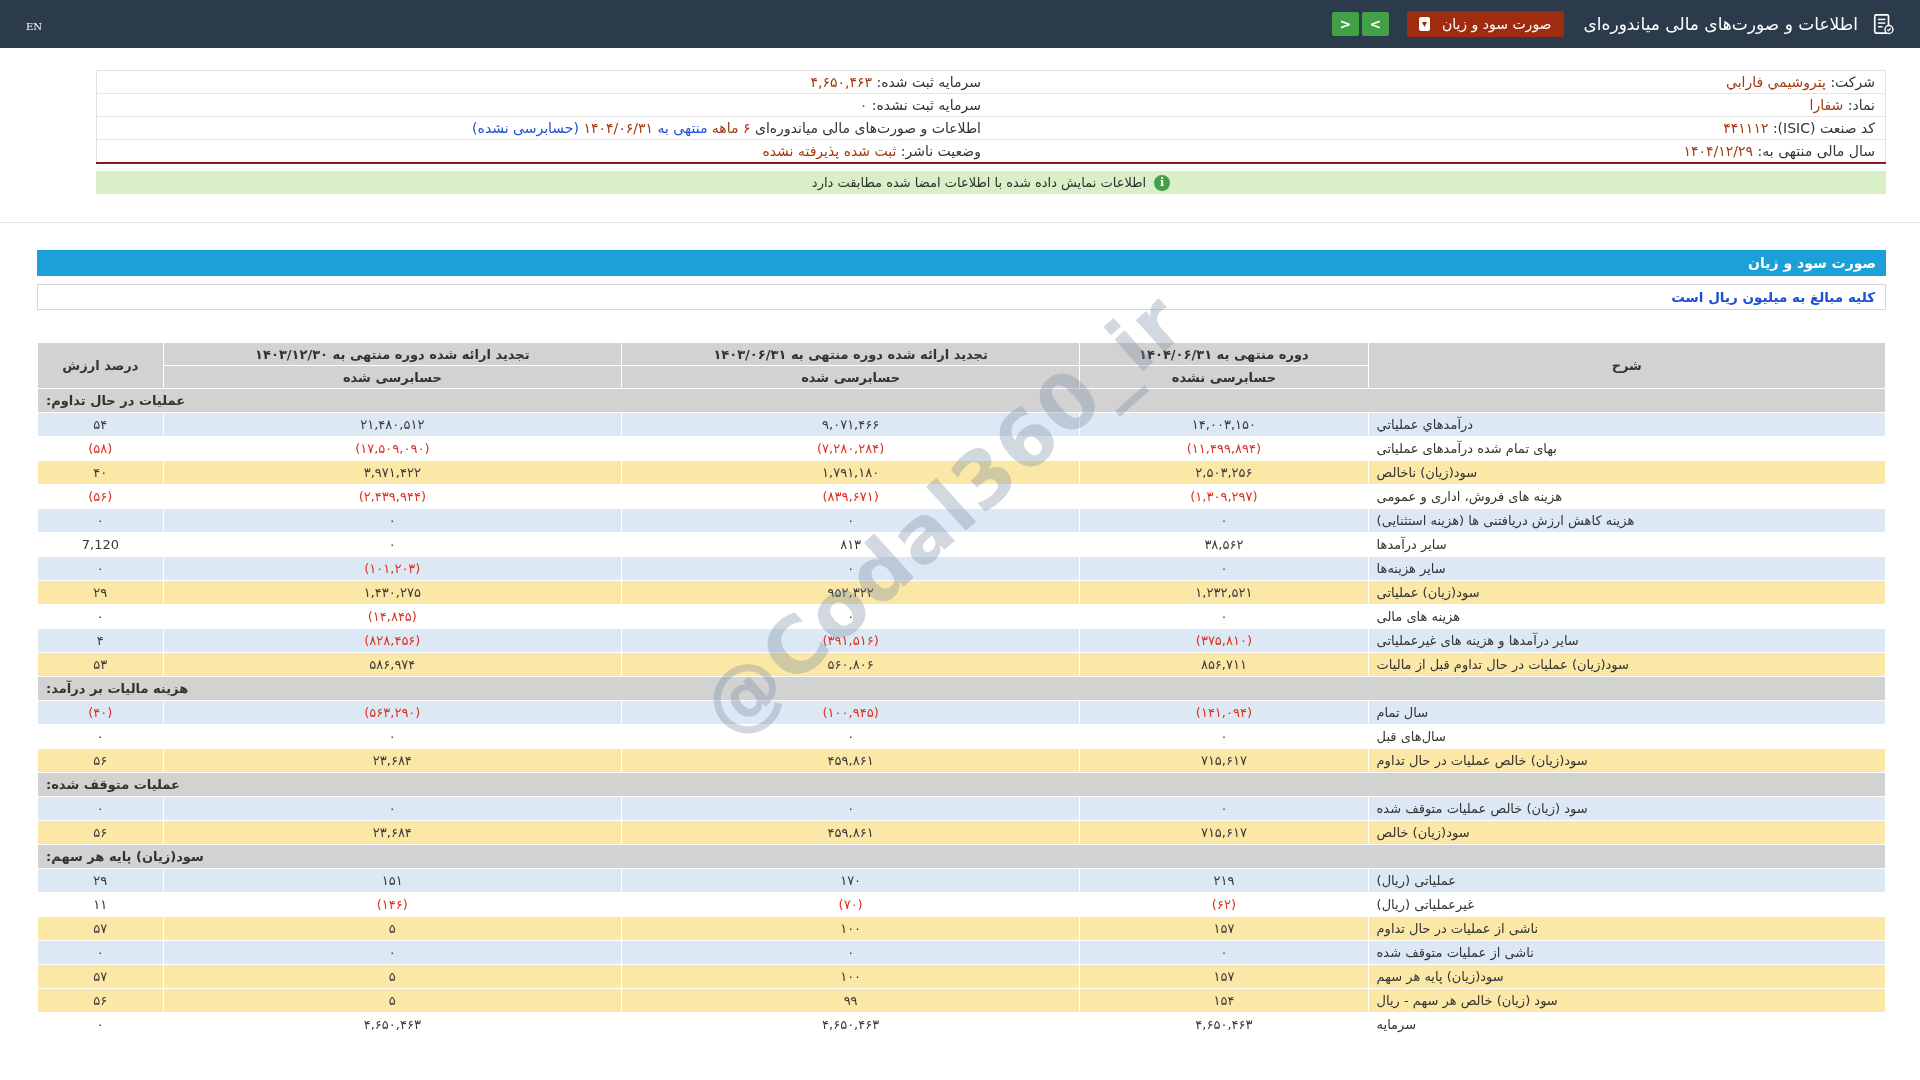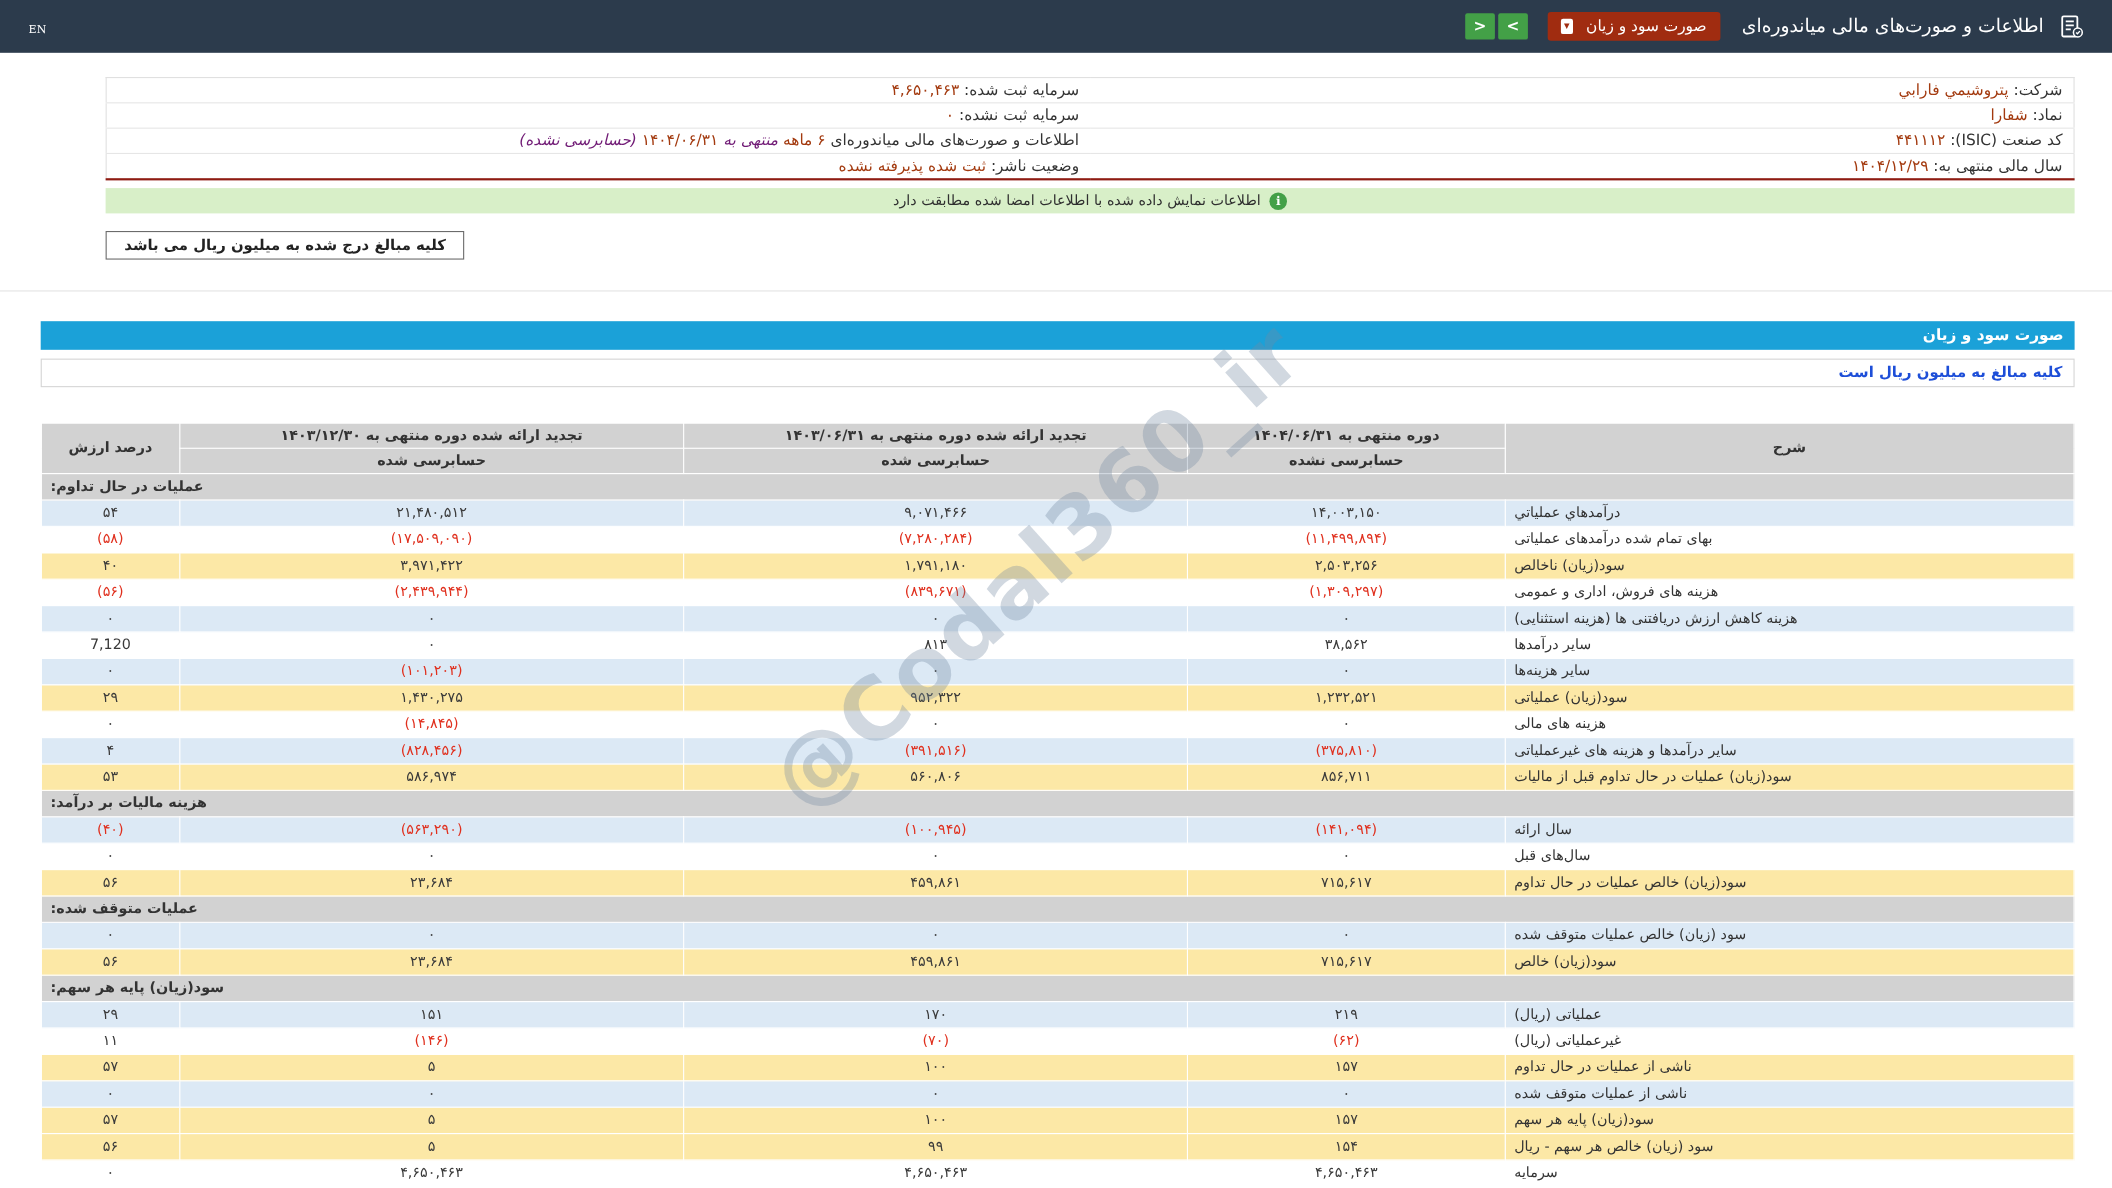--- a/index.html
+++ b/index.html
@@ -71,21 +71,21 @@
   .info-table td {
     width: 50%;
     padding: 3px 10px;
     border-bottom: 1px solid #e6e6e6;
     text-align: right;
     white-space: nowrap;
     margin-left: 39px;
   }
   .ilbl { color: #333; }
   .ival { color: #a33a0f; }
-  .iplain { color: #701a75; font-style: italic; }
+  .iplain { color: #1d4ed8; }
 
   .signed-banner {
     margin-top: 7px;
     background: #d8efc8;
     height: 23px;
     display: flex;
     align-items: center;
     justify-content: center;
     gap: 8px;
     font-size: 13px;
@@ -238,23 +238,20 @@
           <td><span class="ilbl">وضعیت ناشر:</span> <span class="ival">ثبت شده پذیرفته نشده</span></td>
         </tr>
       </tbody>
   </table>
 
   <div class="signed-banner">
     <span class="info-icon">i</span>
     <span>اطلاعات نمایش داده شده با اطلاعات امضا شده مطابقت دارد</span>
   </div>
 
-  <div class="million-note-row">
-    <span class="million-note">کلیه مبالغ درج شده به میلیون ریال می باشد</span>
-  </div>
 </section>
 
 <div class="divider"></div>
 
 <section class="section-wrap">
   <div class="blue-bar">صورت سود و زیان</div>
   <div class="unit-note">کلیه مبالغ به میلیون ریال است</div>
 
   <table class="data-table">
     <colgroup>
@@ -356,21 +353,21 @@
           <td class="lbl">سود(زیان) عملیات در حال تداوم قبل از مالیات</td>
           <td class="num">۸۵۶,۷۱۱</td>
           <td class="num">۵۶۰,۸۰۶</td>
           <td class="num">۵۸۶,۹۷۴</td>
           <td class="num">۵۳</td>
         </tr>
         <tr class="sec">
           <td colspan="5" class="lbl">هزینه مالیات بر درآمد:</td>
         </tr>
         <tr class="r-blue">
-          <td class="lbl">سال ارائه</td>
+          <td class="lbl">سال تمام</td>
           <td class="num neg">(۱۴۱,۰۹۴)</td>
           <td class="num neg">(۱۰۰,۹۴۵)</td>
           <td class="num neg">(۵۶۳,۲۹۰)</td>
           <td class="num neg">(۴۰)</td>
         </tr>
         <tr class="r-white">
           <td class="lbl">سال‌های قبل</td>
           <td class="num">۰</td>
           <td class="num">۰</td>
           <td class="num">۰</td>

